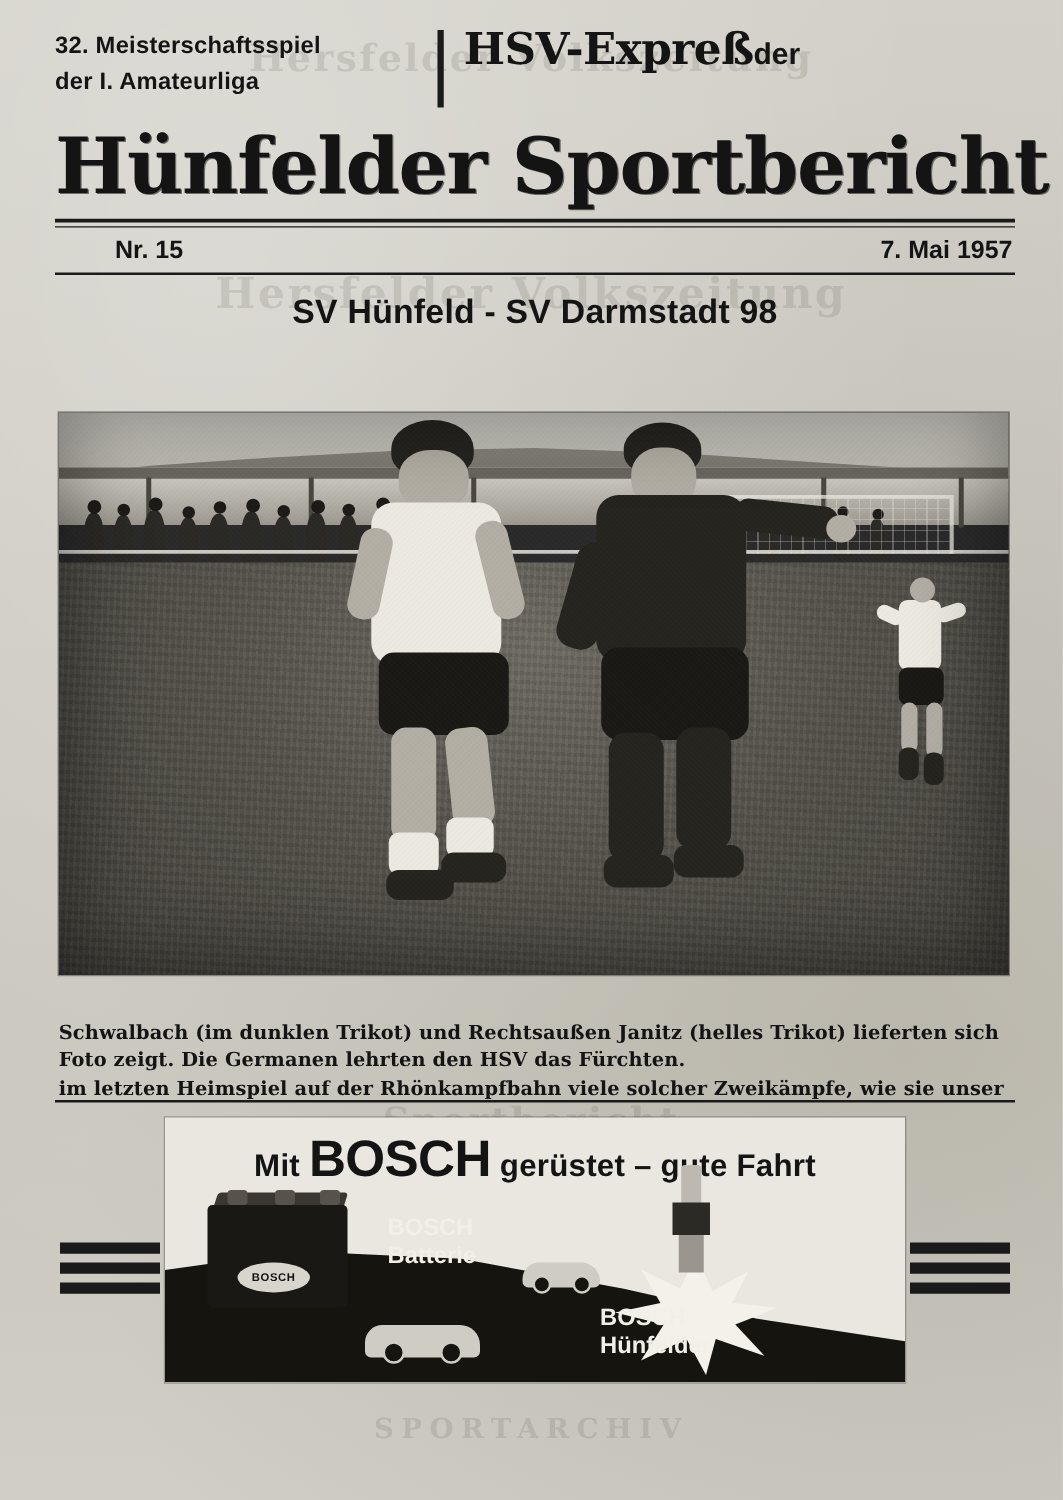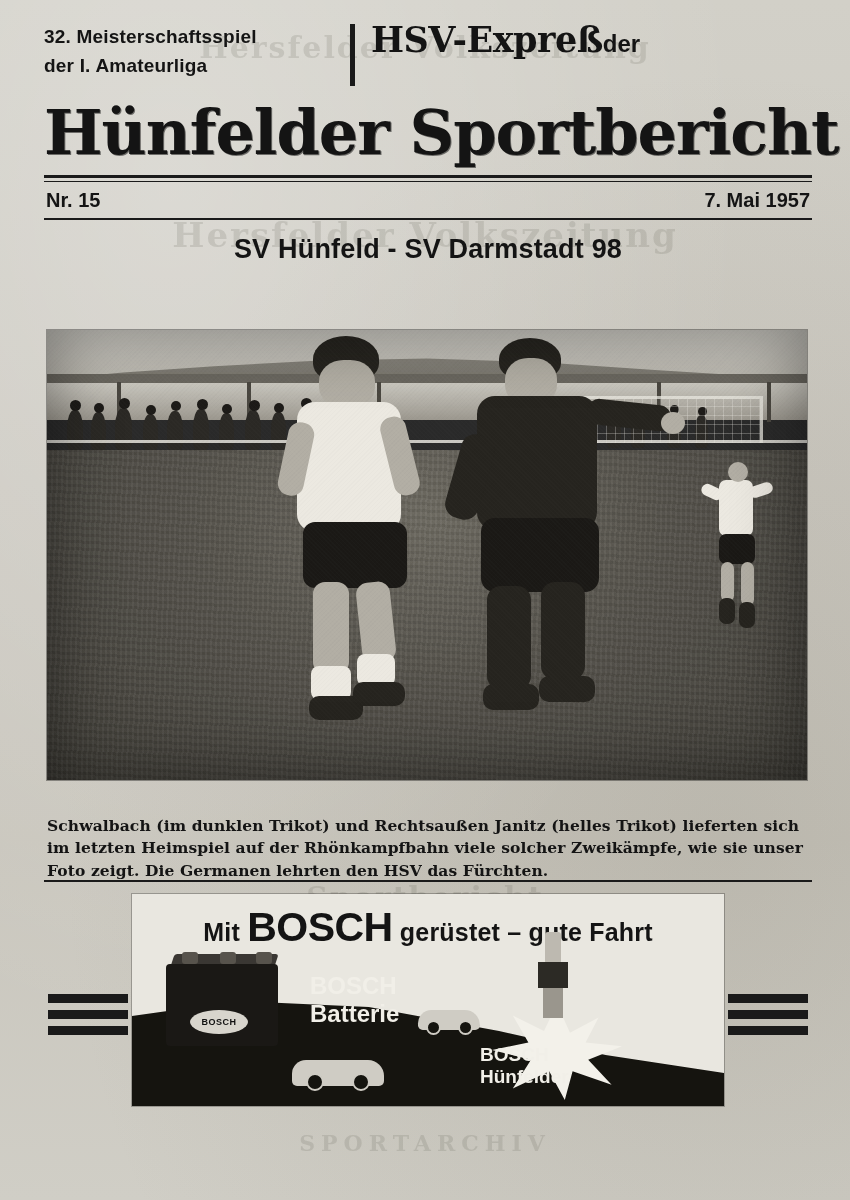--- a/index.html
+++ b/index.html
@@ -66,21 +66,21 @@
     font-size:62px;
     letter-spacing:-1px;
     line-height:1.05;
     white-space:nowrap;
     text-shadow:1px 1px 0 rgba(0,0,0,.5);
   }
   .rule-thick{height:3px;background:#1a1a1a;margin-top:10px;}
   .rule-thin{height:1px;background:#1a1a1a;margin-top:3px;}
   .issueline{
     display:flex;justify-content:space-between;align-items:center;
-    font-weight:bold;font-size:20px;padding:7px 2px 6px;
+    font-weight:bold;font-size:20px;padding:7px 2px 6px;margin-left:46px;
   }
   .rule-thin2{height:2px;background:#1a1a1a;}
   .fixture{
     text-align:center;font-weight:bold;font-size:27px;
     padding:14px 0 12px;letter-spacing:.2px;
   }
 
   
   .photo-wrap{
     position:absolute;left:47px;top:330px;width:760px;height:450px;
@@ -195,21 +195,21 @@
   }
   .bat-body{position:absolute;left:0;top:12px;width:112px;height:82px;background:#1a1815;border-radius:4px;}
   .bat-top{position:absolute;left:6px;top:2px;width:104px;height:16px;background:#3a3733;border-radius:3px;transform:skewX(-18deg);}
   .bat-cap{position:absolute;top:0px;width:16px;height:12px;background:#57534c;border-radius:3px;}
   .bat-label{
     position:absolute;left:24px;top:46px;width:58px;height:24px;border-radius:50%;
     background:#d8d5cd;color:#111;font-size:9px;font-weight:bold;
     display:flex;align-items:center;justify-content:center;letter-spacing:.5px;
   }
   .ad-txt{position:absolute;color:#f1efe8;font-weight:bold;line-height:1.15;}
-  .ad-batterie{left:178px;top:78px;font-size:24px;}
+  .ad-batterie{left:178px;top:78px;font-size:19px;}
   .ad-zuend{left:348px;top:150px;font-size:19px;}
   .car{position:absolute;background:#cfccc4;border-radius:14px 16px 5px 5px;}
   .car .wheel{position:absolute;bottom:-5px;width:14px;height:14px;border-radius:50%;background:#15140f;border:2px solid #cfccc4;}
   .plug{
     position:absolute;left:404px;top:38px;width:34px;height:104px;
   }
   .plug .hex{position:absolute;left:2px;top:30px;width:30px;height:26px;background:#2c2a25;}
   .plug .top{position:absolute;left:9px;top:0;width:16px;height:32px;background:#bdb9b0;border-radius:3px;}
   .plug .thread{position:absolute;left:7px;top:56px;width:20px;height:30px;background:#9a968d;}
   .spark{
@@ -359,22 +359,22 @@
         <div class="seg dark" style="left:92px;top:338px;width:56px;height:26px;border-radius:10px"></div>
       </div>
 
       <div class="photo-vignette"></div>
       <div class="photo-noise"></div>
     </div>
   </div>
 
   <div class="caption">
     <div>Schwalbach (im dunklen Trikot) und Rechtsaußen Janitz (helles Trikot) lieferten sich</div>
+    <div>Foto zeigt. Die Germanen lehrten den HSV das Fürchten.</div>
     <div>im letzten Heimspiel auf der Rhönkampfbahn viele solcher Zweikämpfe, wie sie unser</div>
-    <div>Foto zeigt. Die Germanen lehrten den HSV das Fürchten.</div>
   </div>
 
   <div class="ad-rule-top"></div>
 
   <div class="ad-area">
     <div class="bars left">
         <i></i>
         <i></i>
         <i></i>
       </div>

